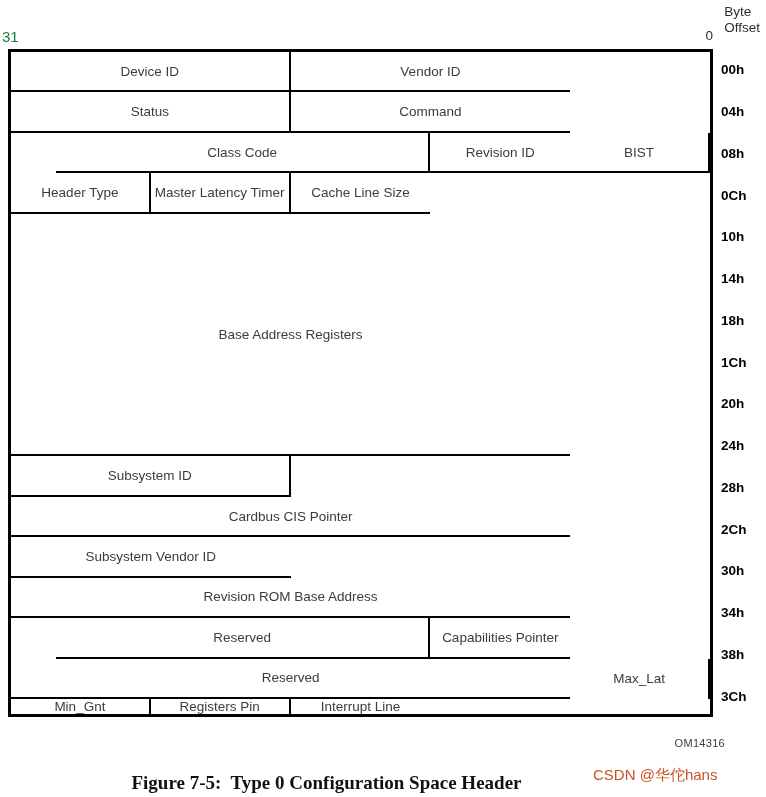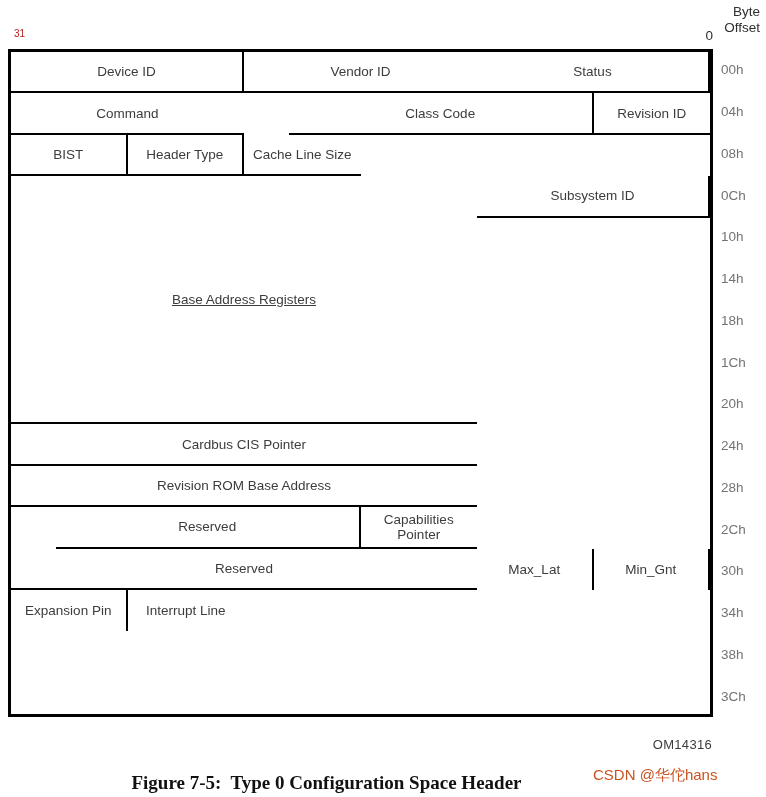--- a/index.html
+++ b/index.html
@@ -6,61 +6,61 @@
   .canvas{
     position:relative;
     width:766px;height:797px;
     background:#ffffff;
     font-family:"Liberation Sans","DejaVu Sans",sans-serif;
     color:#3c3c3c;
     overflow:hidden;
   }
   .byte-offset-label{
     position:absolute;top:4px;right:6px;
-    text-align:right;font-size:13.5px;line-height:16px;color:#2f2f2f;
+    font-size:13.5px;line-height:16px;color:#2f2f2f;
   }
-  .bit-msb{position:absolute;top:28px;left:14px;font-size:10px;color:#b91c1c;}
+  .bit-msb{position:absolute;top:28px;left:2px;font-size:15px;color:#15803d;}
   .bit-lsb{position:absolute;top:28px;right:53px;font-size:13.5px;color:#2f2f2f;}
   .pci-table{
     position:absolute;left:8px;top:49px;
     width:705px;height:668px;
     box-sizing:border-box;
     border:3px solid #000;
     display:grid;
-    grid-template-columns:repeat(6,1fr);
+    grid-template-columns:repeat(5,1fr);
     grid-template-rows:repeat(16,1fr);
     background:#fff;
   }
   .cell{
     border-right:2px solid #000;
     border-bottom:2px solid #000;
     display:flex;align-items:center;justify-content:center;
     text-align:center;
     font-size:13.5px;color:#3c3c3c;
     padding:0 4px;
   }
   .c2{grid-column:span 2;}
   .c3{grid-column:span 3;margin-left:45px;}
   .c4{grid-column:span 4;}
-  .r6{grid-row:span 6;text-decoration:underline;}
+  .r6{grid-row:span 6;}
   .re{border-right:none;}
   .be{border-bottom:none;}
   .offset-col{
     position:absolute;left:721px;top:49px;
     width:44px;height:668px;
     display:grid;
     grid-template-rows:repeat(16,1fr);
   }
   .offset-col span{
     display:flex;align-items:center;
-    font-size:13.5px;color:#737373;
+    font-size:13.5px;color:#000000;font-weight:bold;
   }
   .om-code{
-    position:absolute;top:737px;right:54px;
-    font-size:13px;color:#3c3c3c;letter-spacing:0.3px;
+    position:absolute;top:737px;right:41px;
+    font-size:11px;color:#3c3c3c;letter-spacing:0.3px;
   }
   .caption{
     position:absolute;top:772px;left:0;width:653px;
     text-align:center;
     font-family:"Liberation Serif","DejaVu Serif",serif;
     font-weight:bold;font-size:19px;color:#111;
     white-space:pre;
     z-index:1;
   }
   .watermark{
@@ -88,38 +88,40 @@
     <div class="cell c2 re">Vendor ID</div>
 
     <div class="cell c2">Status</div>
     <div class="cell c2 re">Command</div>
 
     <div class="cell c3">Class Code</div>
     <div class="cell re">Revision ID</div>
 
     <div class="cell">BIST</div>
     <div class="cell">Header Type</div>
+    <div class="cell">Master Latency Timer</div>
     <div class="cell re">Cache Line Size</div>
 
     <div class="cell c4 r6 re">Base Address Registers</div>
 
     <div class="cell c2">Subsystem ID</div>
 
     <div class="cell c4 re">Cardbus CIS Pointer</div>
+    <div class="cell c2 re">Subsystem Vendor ID</div>
 
     <div class="cell c4 re">Revision ROM Base Address</div>
 
     <div class="cell c3">Reserved</div>
     <div class="cell re">Capabilities Pointer</div>
 
     <div class="cell c4 re">Reserved</div>
 
     <div class="cell be">Max_Lat</div>
     <div class="cell be">Min_Gnt</div>
-    <div class="cell be">Expansion Pin</div>
+    <div class="cell be">Registers Pin</div>
     <div class="cell re be">Interrupt Line</div>
   </div>
 
   <div class="offset-col">
     <span>00h</span>
     <span>04h</span>
     <span>08h</span>
     <span>0Ch</span>
     <span>10h</span>
     <span>14h</span>

